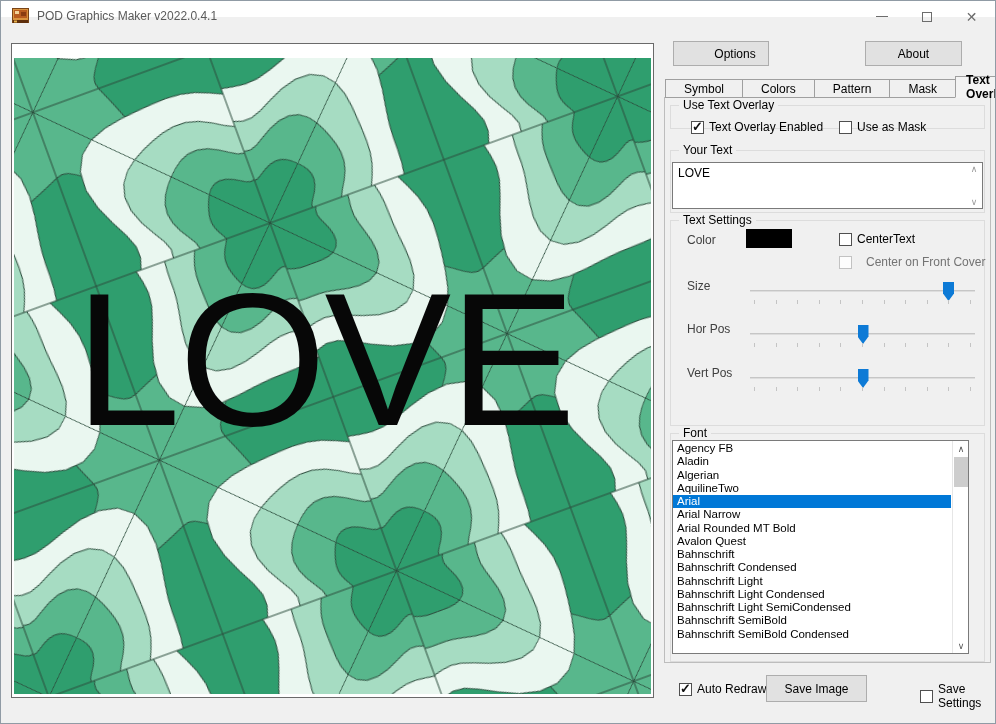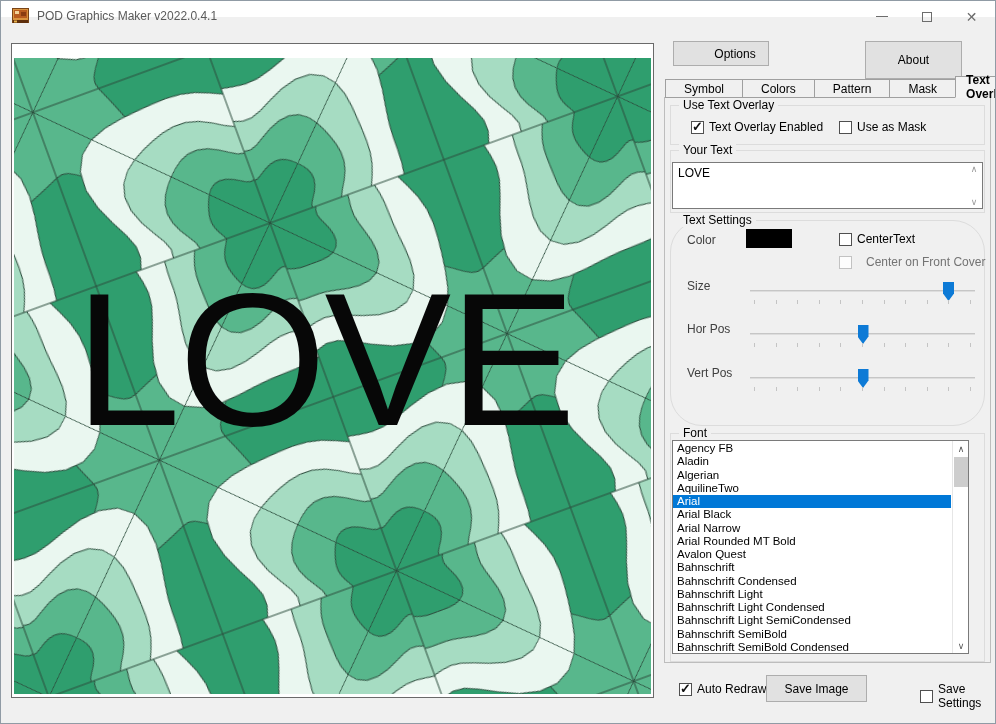--- a/index.html
+++ b/index.html
@@ -124,32 +124,32 @@
             <line x1="185" y1="0" x2="185" y2="370" stroke="#2b4c3c" stroke-width="1"></line>
             <line x1="0" y1="185" x2="370" y2="185" stroke="#2b4c3c" stroke-width="1"></line>
           </pattern>
         </defs>
         <rect x="0" y="0" width="637" height="636" fill="url(#quilt)"></rect>
       </svg>
     <div class="love-text" style="color: rgb(7, 7, 7);">LOVE</div>
   </div>
 
   <div class="btn" style="left:672px;top:40px;width:96px;height:25px;padding-left:28px;">Options</div>
-  <div class="btn" style="left:864px;top:40px;width:97px;height:38px;">About</div>
+  <div class="btn" style="left:864px;top:40px;width:97px;height:25px;">About</div>
 
   <div class="tabpage"></div>
   <div class="tabstrip" id="tabstrip">
       <div class="tab">Symbol</div>
       <div class="tab">Colors</div>
       <div class="tab">Pattern</div>
       <div class="tab">Mask</div>
       <div class="tab active">Text Overlay</div>
     </div>
 
-  <div class="groupbox" style="left:669px;top:104px;width:315px;height:40px;">
+  <div class="groupbox" style="left:669px;top:104px;width:315px;height:24px;">
     <span class="group-label">Use Text Overlay</span>
   </div>
   <label class="cb on" style="left:690px;top:119px;">
     <span class="box">
         <span class="mark">✓</span>
       </span>
     <span class="lbl">Text Overlay Enabled</span>
   </label>
   <label class="cb" style="left:838px;top:119px;">
     <span class="box"></span>
@@ -160,21 +160,21 @@
     <span class="group-label">Your Text</span>
   </div>
   <div class="textarea">
     <span>LOVE</span>
     <div class="ta-scroll">
       <span>∧</span>
       <span>∨</span>
     </div>
   </div>
 
-  <div class="groupbox" style="left:669px;top:219px;width:315px;height:206px;border-radius:32px;">
+  <div class="groupbox" style="left:669px;top:219px;width:315px;height:206px;">
     <span class="group-label">Text Settings</span>
   </div>
   <span class="slider-label" style="left:686px;top:232px;position:absolute;">Color</span>
   <div class="swatch"></div>
   <label class="cb" style="left:838px;top:231px;">
     <span class="box"></span>
     <span class="lbl">CenterText</span>
   </label>
   <label class="cb disabled" style="left:838px;top:254px;">
     <span class="box"></span>
@@ -241,21 +241,20 @@
   <div class="groupbox" style="left:669px;top:432px;width:315px;height:229px;">
     <span class="group-label">Font</span>
   </div>
   <div class="listbox">
     <div class="list-items" id="font-items">
         <div class="list-row">Agency FB</div>
         <div class="list-row">Aladin</div>
         <div class="list-row">Algerian</div>
         <div class="list-row">AquilineTwo</div>
         <div class="list-row selected">Arial</div>
-        <div class="list-row">Arial Black</div>
         <div class="list-row">Arial Narrow</div>
         <div class="list-row">Arial Rounded MT Bold</div>
         <div class="list-row">Avalon Quest</div>
         <div class="list-row">Bahnschrift</div>
         <div class="list-row">Bahnschrift Condensed</div>
         <div class="list-row">Bahnschrift Light</div>
         <div class="list-row">Bahnschrift Light Condensed</div>
         <div class="list-row">Bahnschrift Light SemiCondensed</div>
         <div class="list-row">Bahnschrift SemiBold</div>
         <div class="list-row">Bahnschrift SemiBold Condensed</div>

